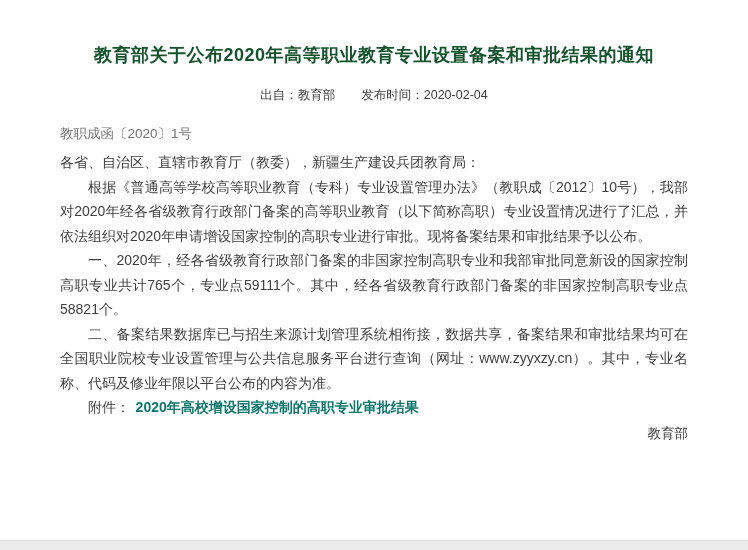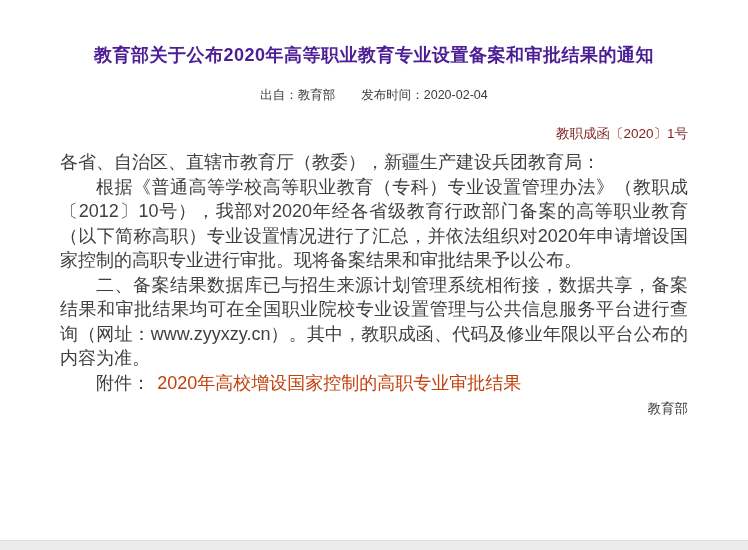--- a/index.html
+++ b/index.html
@@ -11,53 +11,53 @@
   }
   .page {
     position: relative;
     width: 748px; height: 550px;
     background: #ffffff;
     padding: 44px 60px 0 60px;
   }
   .doc-title {
     font-size: 18px;
     font-weight: bold;
-    color: #4c1d95;
+    color: #14532d;
     text-align: center;
     letter-spacing: 0.5px;
     line-height: 22px;
   }
   .meta-line {
     margin-top: 21px;
     text-align: center;
     font-size: 12.5px;
     color: #3c3c3c;
     line-height: 16px;
   }
   .meta-line .meta-publish { margin-left: 1.8em; }
   .doc-number {
     margin-top: 22px;
-    text-align: right;
+    text-align: left;
     font-size: 13.5px;
-    color: #7f1d1d;
+    color: #737373;
     line-height: 18px;
   }
   .body-text {
     margin-top: 7px;
-    font-size: 18px;
+    font-size: 14px;
     color: #3f3f3f;
     line-height: 24.5px;
     text-align: justify;
   }
   .salutation { text-indent: 0; }
   .para { text-indent: 2em; }
   .attachment-line { text-indent: 2em; }
   .attachment-title {
-    font-weight: normal;
-    color: #c2410c;
+    font-weight: bold;
+    color: #0f766e;
     margin-left: 0.4em;
   }
   .signature-line {
     text-align: right;
     font-size: 13.5px;
     color: #3f3f3f;
     line-height: 24px;
     margin-top: 2px;
   }
   .bottom-strip {
@@ -80,22 +80,23 @@
     <span class="meta-publish">发布时间：2020-02-04</span>
   </div>
 
   <div class="doc-number">教职成函〔2020〕1号</div>
 
   <div class="body-text">
     <div class="salutation">各省、自治区、直辖市教育厅（教委），新疆生产建设兵团教育局：</div>
 
     <p class="para">根据《普通高等学校高等职业教育（专科）专业设置管理办法》（教职成〔2012〕10号），我部对2020年经各省级教育行政部门备案的高等职业教育（以下简称高职）专业设置情况进行了汇总，并依法组织对2020年申请增设国家控制的高职专业进行审批。现将备案结果和审批结果予以公布。</p>
 
+    <p class="para">一、2020年，经各省级教育行政部门备案的非国家控制高职专业和我部审批同意新设的国家控制高职专业共计765个，专业点59111个。其中，经各省级教育行政部门备案的非国家控制高职专业点58821个。</p>
 
-    <p class="para">二、备案结果数据库已与招生来源计划管理系统相衔接，数据共享，备案结果和审批结果均可在全国职业院校专业设置管理与公共信息服务平台进行查询（网址：www.zyyxzy.cn）。其中，教职成函、代码及修业年限以平台公布的内容为准。</p>
+    <p class="para">二、备案结果数据库已与招生来源计划管理系统相衔接，数据共享，备案结果和审批结果均可在全国职业院校专业设置管理与公共信息服务平台进行查询（网址：www.zyyxzy.cn）。其中，专业名称、代码及修业年限以平台公布的内容为准。</p>
 
 
 
     <div class="attachment-line">
       <span>附件：</span><span class="attachment-title">2020年高校增设国家控制的高职专业审批结果</span>
     </div>
   </div>
 
   <div class="signature-line">教育部</div>
 

